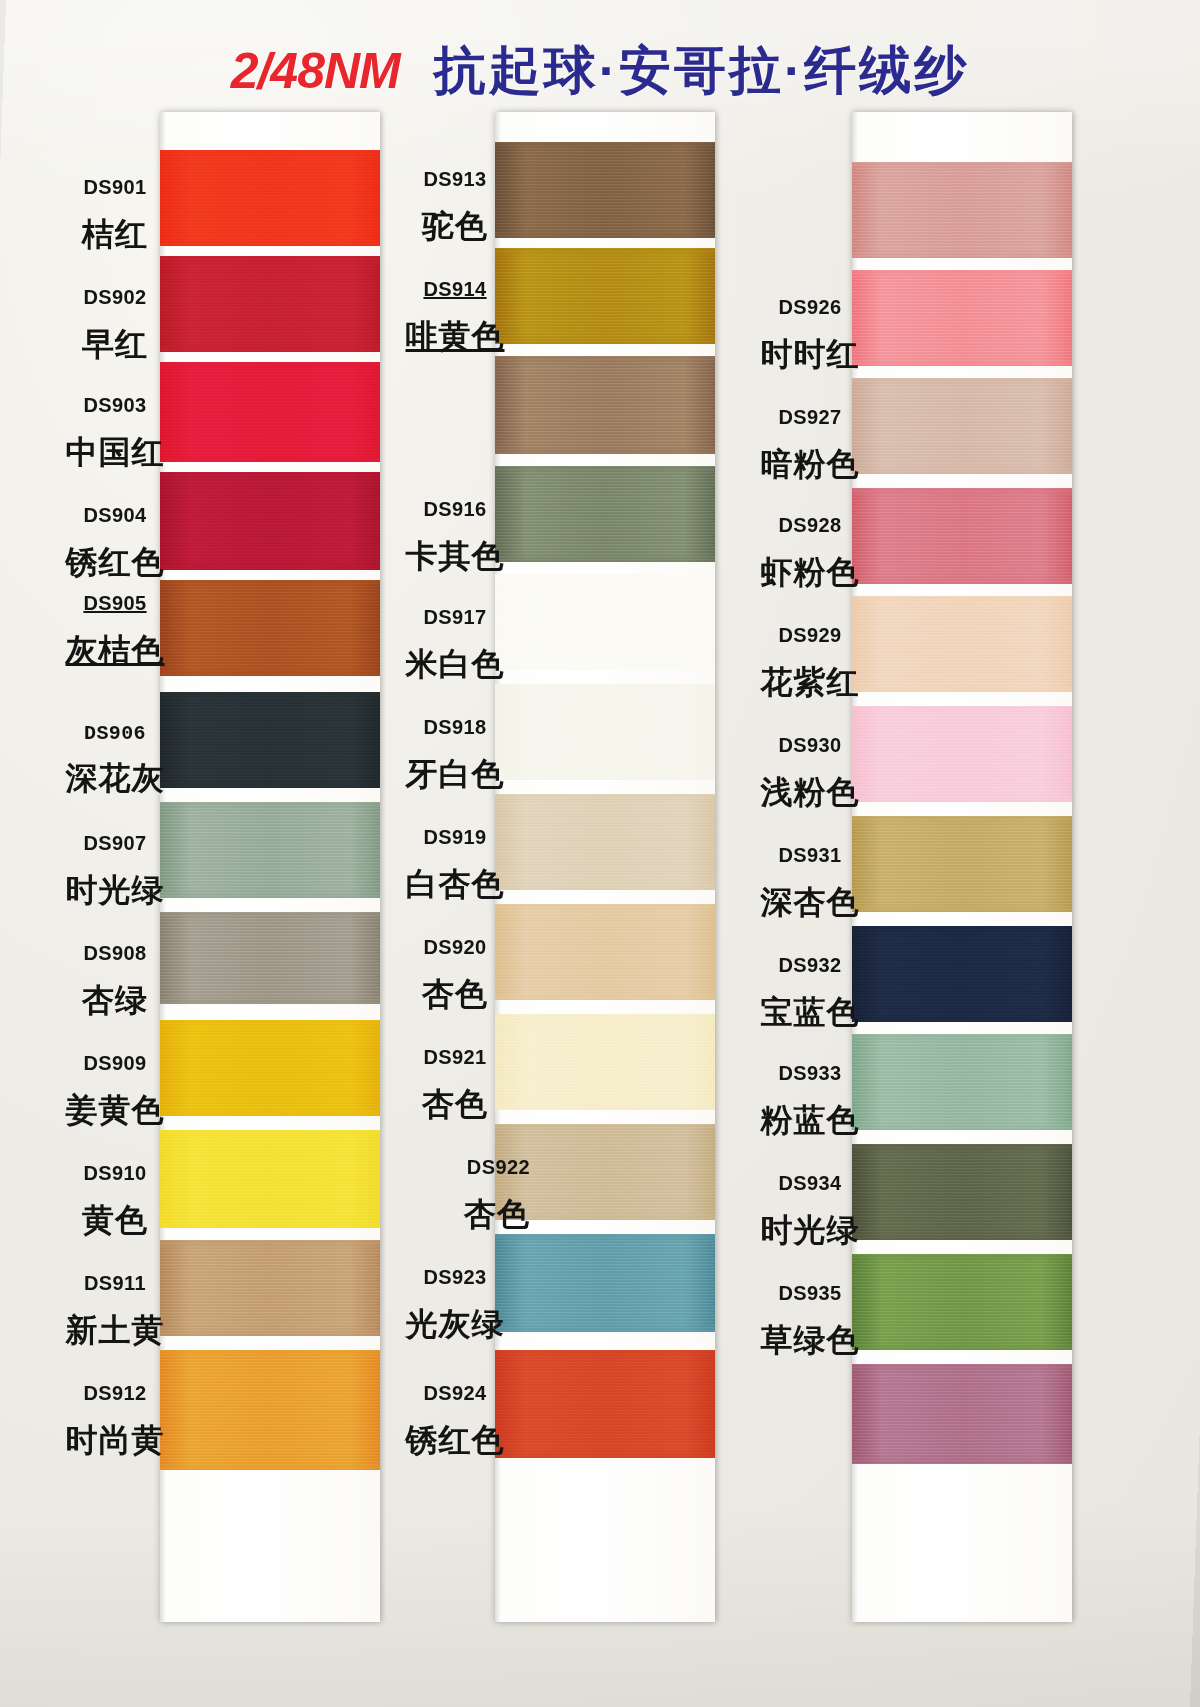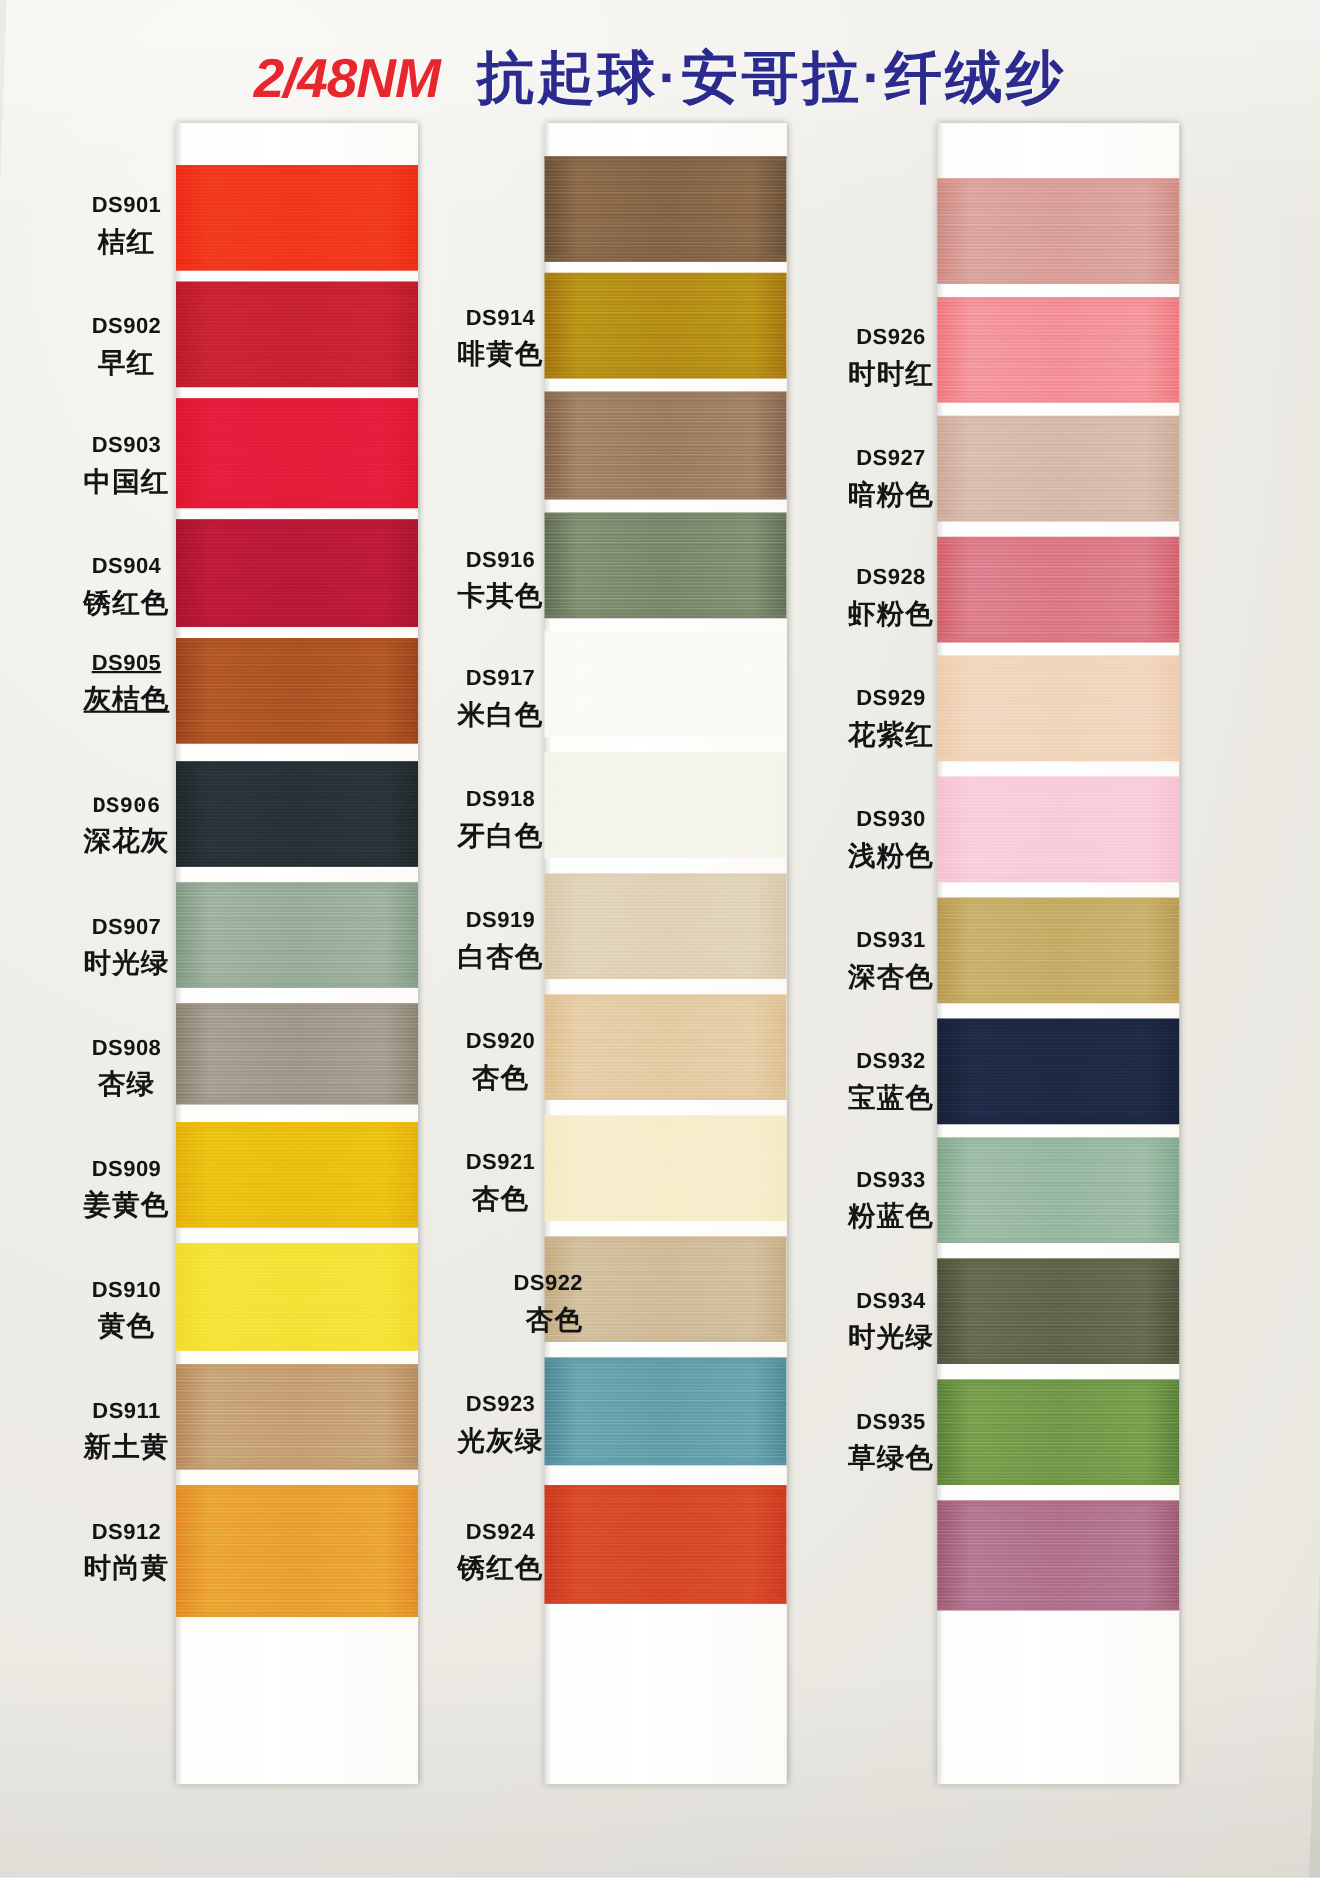--- a/index.html
+++ b/index.html
@@ -114,23 +114,23 @@
     color:#141414;
     line-height:1.18;
   }
   .label .code{
     display:block;
     font-size:20px;font-weight:bold;
     letter-spacing:0.4px;
   }
   .label .name{
     display:block;
-    font-size:25px;font-weight:bold;
+    font-size:32px;font-weight:bold;
     letter-spacing:1px;
-    margin-top:6px;
+    margin-top:16px;
   }
 </style>
 </head>
 <body>
 
 <div id="card"></div>
 
 <div id="title">
   <span class="nm">2/48NM</span><span class="cn">抗起球·安哥拉·纤绒纱</span>
 </div>
@@ -375,21 +375,25 @@
     <div class="label" style="top: 1160px;">
       <span class="code">DS911</span>
       <span class="name">新土黄</span>
     </div>
     <div class="label" style="top: 1270px;">
       <span class="code">DS912</span>
       <span class="name">时尚黄</span>
     </div>
   </div>
 <div class="labels" id="lab-2">
-    <div class="label" style="top: 166px;">
+    <div class="label" style="top: 56px;">
+      <span class="code">DS913</span>
+      <span class="name">驼色</span>
+    </div>
+    <div class="label" style="top: 166px; text-decoration: underline;">
       <span class="code">DS914</span>
       <span class="name">啡黄色</span>
     </div>
     <div class="label" style="top: 386px;">
       <span class="code">DS916</span>
       <span class="name">卡其色</span>
     </div>
     <div class="label" style="top: 494px;">
       <span class="code">DS917</span>
       <span class="name">米白色</span>

